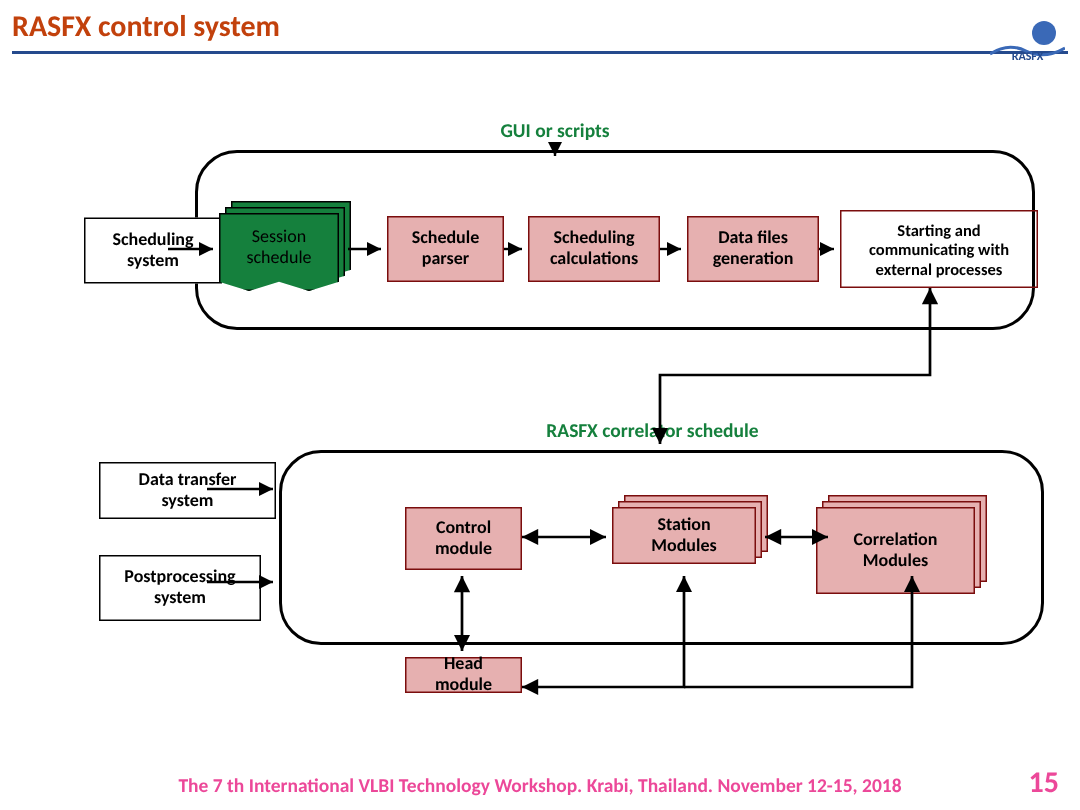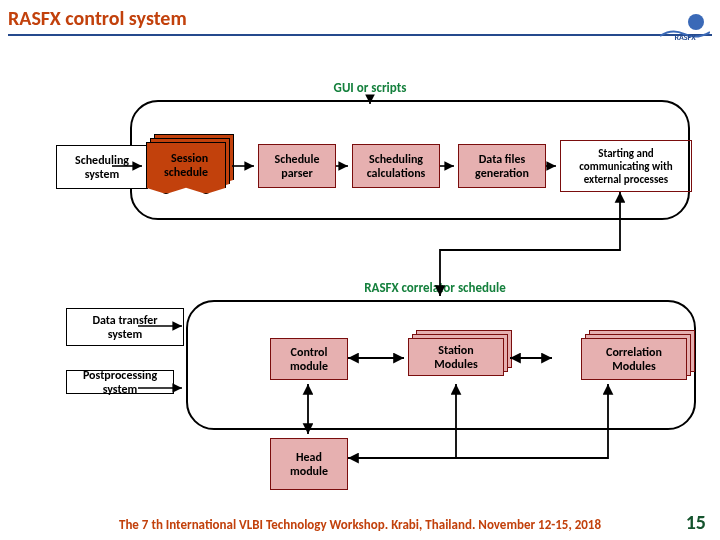--- a/index.html
+++ b/index.html
@@ -26,26 +26,26 @@
     width:50px;height:28px;
     font-size:9px;font-weight:700;color:#254a8d;margin-top:12px;
   }
   .logo svg{display:block}
   
   .footer{
     position:absolute;
     left:0; right:0; bottom:8px;
     text-align:center;
     font-size:13px;
-    color:#c2410c;
+    color:#ec4899;
     font-weight:600;
   }
   .page-num{
     position:absolute; right:14px; bottom:6px;
-    font-size:20px; font-weight:600; color:#14532d;
+    font-size:20px; font-weight:600; color:#ec4899;
   }
   
   .lbl{
     position:absolute;
     font-size:13px; font-weight:700; color:#15803d;
     text-align:right;
   }
   
   .ext-box{
     position:absolute;
@@ -77,26 +77,26 @@
     padding:2px 4px;
   }
   .pink.plain{
     background:transparent;
     border:1.5px solid #7a0d0d;
   }
   .abs{position:absolute}
   
   .doc-shape{
     border:1.5px solid #000;
-    background:#c2410c;
+    background:#15803d;
     box-sizing:border-box;
     clip-path: polygon(0 0, 100% 0, 100% 88%, 75% 100%, 50% 88%, 25% 100%, 0 88%);
     display:flex;align-items:center;justify-content:center;
-    text-align:right;
-    font-size:12px;font-weight:700;
+    text-align:center;
+    font-size:12px;font-weight:400;
     padding-bottom:6px;
   }
   
   .stack{position:absolute}
   .stack > div{position:absolute;left:0;top:0;width:100%;height:100%}
   .stack .s2{transform:translate(4px,-4px)}
   .stack .s3{transform:translate(8px,-8px)}
   
   svg.arrows{
     position:absolute;left:0;top:0;width:720px;height:540px;
@@ -144,41 +144,41 @@
 communicating with
 external processes</div>
 
 <div class="lbl" style="left:435px;top:280px;transform:translateX(-50%)">RASFX correlator schedule</div>
 
 <div class="container" style="left:186px;top:300px;width:510px;height:130px"></div>
 
 <div class="ext-box" style="left:30px;top:308px;width:118px;height:38px;white-space:pre-line">Data transfer
 system</div>
 
-<div class="ext-box" style="left:30px;top:370px;width:108px;height:24px;white-space:pre-line">Postprocessing
+<div class="ext-box" style="left:30px;top:370px;width:108px;height:44px;white-space:pre-line">Postprocessing
 system</div>
 
 <div class="pink abs" style="left:270px;top:338px;width:78px;height:42px;white-space:pre-line">Control
 module</div>
 
 <div class="stack" style="left:408px;top:338px;width:96px;height:38px">
   <div class="pink s3"></div>
   <div class="pink s2"></div>
   <div class="pink" style="white-space:pre-line">Station
 Modules</div>
 </div>
 
-<div class="stack" style="left:581px;top:338px;width:106px;height:42px">
+<div class="stack" style="left:544px;top:338px;width:106px;height:58px">
   <div class="pink s3"></div>
   <div class="pink s2"></div>
   <div class="pink" style="white-space:pre-line">Correlation
 Modules</div>
 </div>
 
-<div class="pink abs" style="left:270px;top:438px;width:78px;height:52px;white-space:pre-line">Head
+<div class="pink abs" style="left:270px;top:438px;width:78px;height:24px;white-space:pre-line">Head
 module</div>
 
 <svg class="arrows">
   <defs>
     <marker id="ah" markerWidth="8" markerHeight="8" refX="6" refY="3" orient="auto">
       <path d="M0,0 L6,3 L0,6 Z" fill="#000"></path>
     </marker>
     <marker id="ahs" markerWidth="8" markerHeight="8" refX="0" refY="3" orient="auto">
       <path d="M6,0 L0,3 L6,6 Z" fill="#000"></path>
     </marker>

